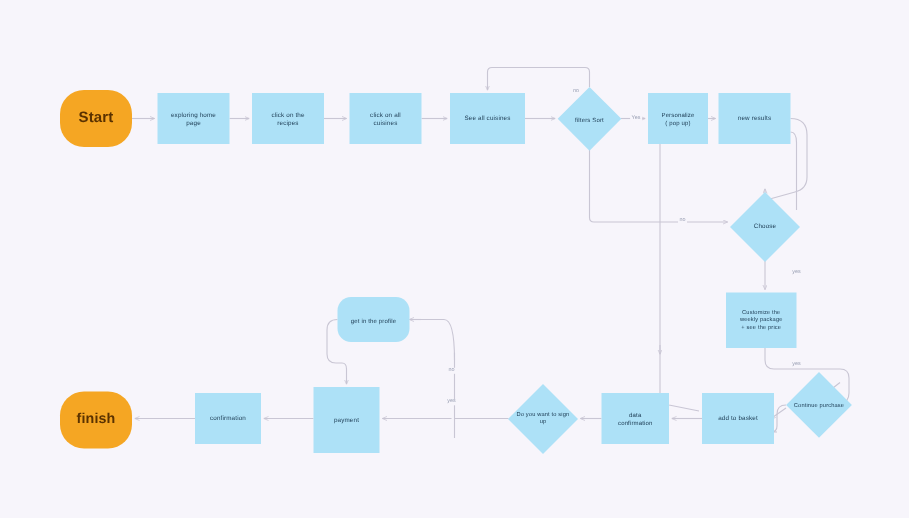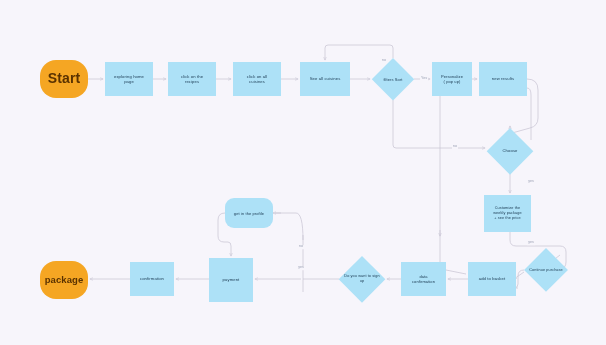--- a/index.html
+++ b/index.html
@@ -137,21 +137,21 @@
       <path d="M130,279 L90,279"></path>
 
       <path d="M527,88 Q531,88 531,95 L531,140" marker-end="none"></path>
       <path d="M440,96 L440,262" marker-end="none" stroke="#c9c6d4"></path>
       <path d="M440,262 Q440,268 446,270 L466,274" marker-end="none"></path>
       <path d="M440,230 L440,236"></path>
     </g>
   </svg>
 
   <div id="nodes-layer">
-      <div class="node node-terminal" style="left: 40px; top: 60px; width: 48px; height: 38px; font-size: 14px;">
+      <div class="node node-terminal" style="left: 40px; top: 60px; width: 48px; height: 38px; font-size: 10px;">
         <div class="node-label">Start</div>
       </div>
       <div class="node node-rect" style="left: 105px; top: 62px; width: 48px; height: 34px; font-size: 4.2px;">
         <div class="node-label">exploring home
 page</div>
       </div>
       <div class="node node-rect" style="left: 168px; top: 62px; width: 48px; height: 34px; font-size: 4.2px;">
         <div class="node-label">click on the
 recipes</div>
       </div>
@@ -204,21 +204,21 @@
       <div class="node node-round" style="left: 225px; top: 198px; width: 48px; height: 30px; font-size: 4px;">
         <div class="node-label">get in the profile</div>
       </div>
       <div class="node node-rect" style="left: 209px; top: 258px; width: 44px; height: 44px; font-size: 4.2px;">
         <div class="node-label">payment</div>
       </div>
       <div class="node node-rect" style="left: 130px; top: 262px; width: 44px; height: 34px; font-size: 4.2px;">
         <div class="node-label">confirmation</div>
       </div>
       <div class="node node-terminal" style="left: 40px; top: 261px; width: 48px; height: 38px; font-size: 9.5px;">
-        <div class="node-label">package</div>
+        <div class="node-label">finish</div>
       </div>
     </div>
   <div id="labels-layer">
       <div class="edge-label" style="left: 384px; top: 61px; background: rgb(247, 245, 251);">no</div>
       <div class="edge-label" style="left: 424px; top: 79px; background: rgb(247, 245, 251);">Yes</div>
       <div class="edge-label" style="left: 455px; top: 147px; background: rgb(247, 245, 251);">no</div>
       <div class="edge-label" style="left: 531px; top: 182px; background: rgb(247, 245, 251);">yes</div>
       <div class="edge-label" style="left: 531px; top: 243px; background: rgb(247, 245, 251);">yes</div>
       <div class="edge-label" style="left: 301px; top: 247px; background: rgb(247, 245, 251);">no</div>
       <div class="edge-label" style="left: 301px; top: 268px; background: rgb(247, 245, 251);">yes</div>

